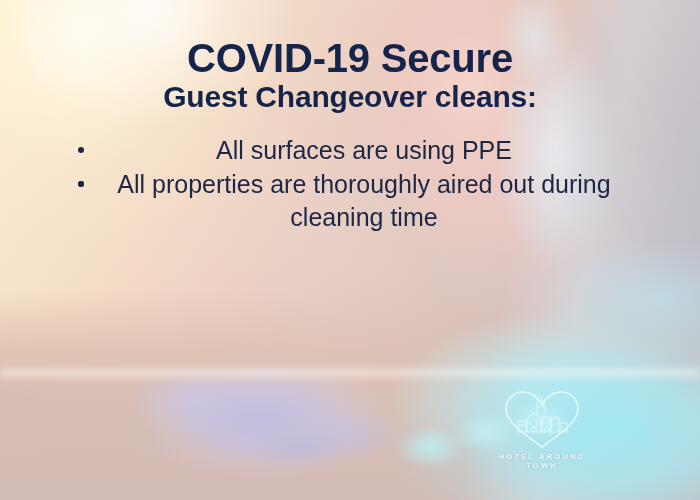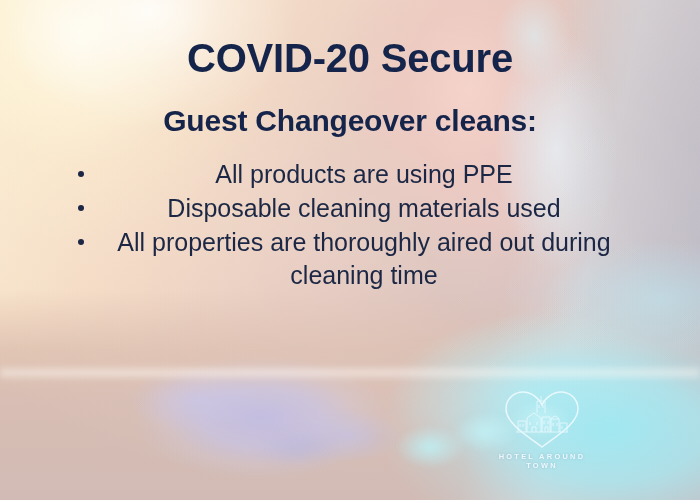--- a/index.html
+++ b/index.html
@@ -209,21 +209,21 @@
     font-weight: bold;
     letter-spacing: -0.2px;
     line-height: 1.0;
   }
   .title {
     font-size: 40px;
     margin-top: 38px;
   }
   .subtitle {
     font-size: 30px;
-    margin-top: 28px;
+    margin-top: 4px;
     text-align: center;
   }
 
   .bullet-list {
     list-style: none;
     margin: 0;
     padding: 0;
     margin-top: 22px;
     width: 560px;
   }
@@ -284,32 +284,31 @@
   <div class="bg-layer bg-glove-lilac"></div>
   <div class="bg-layer bg-glove-lilac2"></div>
   <div class="bg-layer bg-edge"></div>
   <div class="bg-layer bg-flare"></div>
   <div class="bg-layer bg-flare2"></div>
   <div class="bg-layer bg-veil"></div>
   <div class="bg-layer bg-scrim"></div>
 
   <div class="content">
 
-    <div class="headline title">COVID-20 Secure</div>
+    <div class="headline title">COVID-19 Secure</div>
 
     <div class="headline subtitle">Guest Changeover cleans:</div>
 
     <ul class="bullet-list">
       <li class="bullet-item">
         <span class="bullet-dot"></span>
-        <span>All products are using PPE</span>
+        <span>All surfaces are using PPE</span>
       </li>
       <li class="bullet-item">
         <span class="bullet-dot"></span>
-        <span>Disposable cleaning materials used</span>
       </li>
       <li class="bullet-item">
         <span class="bullet-dot"></span>
         <span>All properties are thoroughly aired out during cleaning time</span>
       </li>
     </ul>
   </div>
 
   <div class="logo">
     <svg class="logo-mark" width="92" height="62" viewBox="0 0 92 62">

